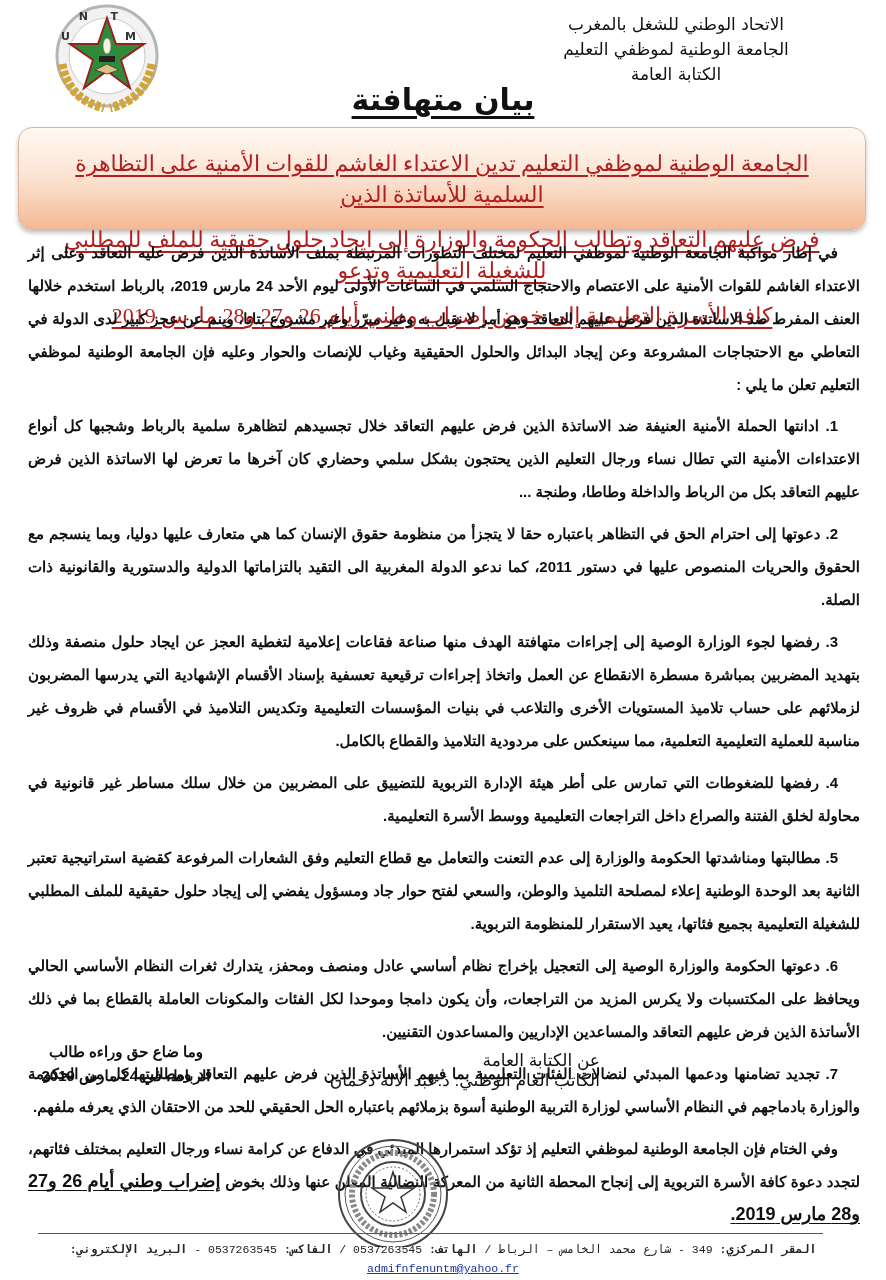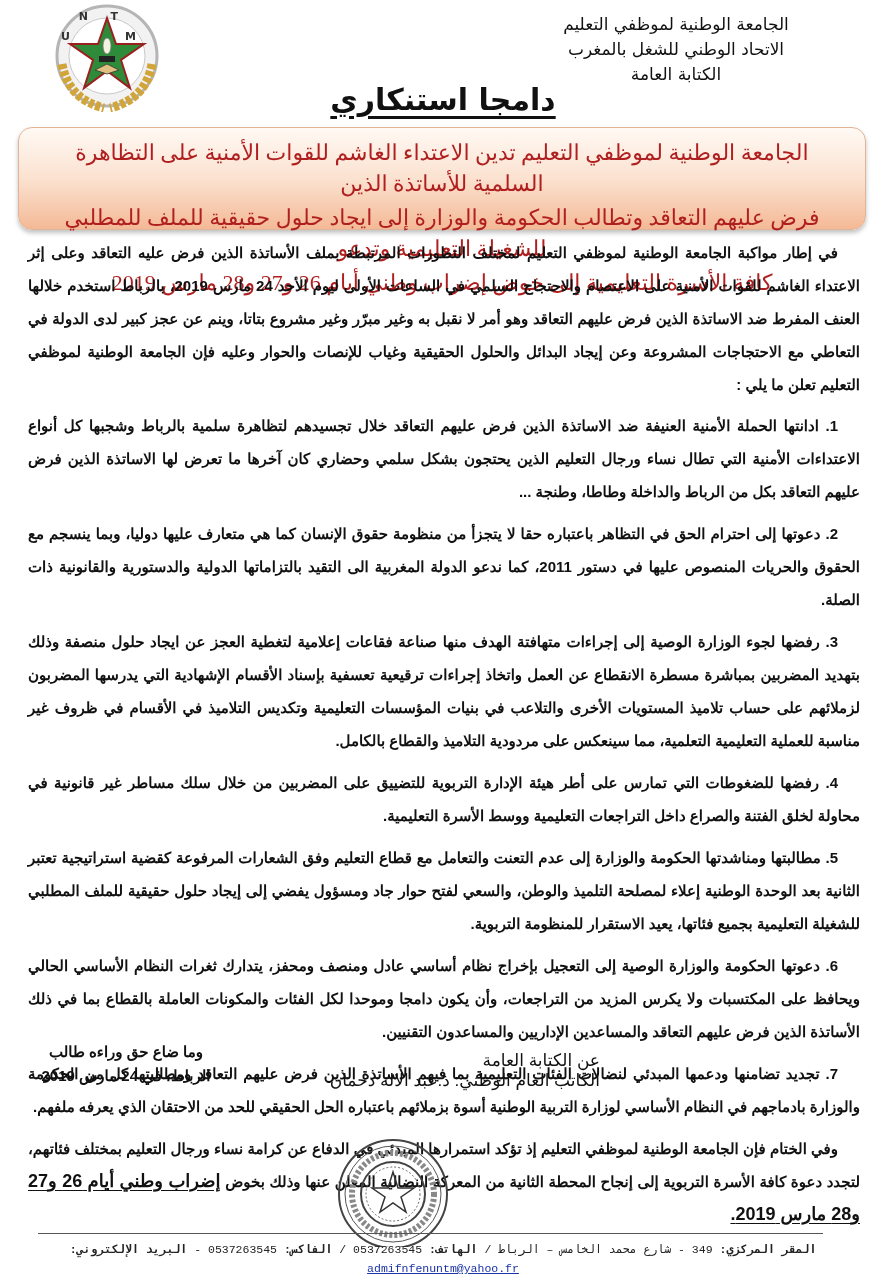--- a/index.html
+++ b/index.html
@@ -21,22 +21,22 @@
       text-underline-offset: 6px; letter-spacing: 1px;
     }
     .headline-box {
       position: absolute; top: 127px; left: 18px; width: 848px; height: 103px;
       border: 1.5px solid #e0b497; border-radius: 14px;
       background: linear-gradient(to bottom, #fff9f4 0%, #fbe2d0 50%, #f4b996 100%);
       box-shadow: 0 3px 4px rgba(120,120,120,0.45);
       text-align: center; box-sizing: border-box; padding: 6px 24px 0 24px;
     }
     .headline-box p {
-      margin: 3px; font-family: "Liberation Serif", serif; font-size: 22px;
-      line-height: 31px; color: #b01f1f; 
+      margin: 14px; font-family: "Liberation Serif", serif; font-size: 22px;
+      line-height: 31px; color: #b01f1f; text-decoration: underline;
       text-underline-offset: 4px;
     }
     .body-text {
       position: absolute; top: 236px; left: 28px; width: 832px;
       font-family: "Liberation Sans", sans-serif; font-weight: bold;
       font-size: 15px; line-height: 33px; text-align: justify;
       text-align-last: right;
     }
     .body-text p { margin: 0 0 9px 0; text-indent: 22px; }
     .body-text p.intro { margin-bottom: 8px; }
@@ -62,22 +62,22 @@
       font-family: Liberation Mono, monospace; font-size: 11.5px; line-height: 19px;
       color: #222;
     }
     .footer b { font-weight: bold; }
     .footer a { color: #1a33a8; text-decoration: underline; }
   </style>
 </head>
 <body>
 
 <div class="header-org">
+  <div>الاتحاد الوطني للشغل بالمغرب</div>
   <div>الجامعة الوطنية لموظفي التعليم</div>
-  <div>الاتحاد الوطني للشغل بالمغرب</div>
   <div>الكتابة العامة</div>
 </div>
 
 <div class="logo">
   <svg width="118" height="108" viewBox="0 0 118 108">
     <circle cx="59" cy="52" r="50" fill="#f2f2f2" stroke="#b5b5b5" stroke-width="3"></circle>
     <circle cx="59" cy="52" r="38" fill="#fff" stroke="#c9c9c9" stroke-width="1"></circle>
 
     <path d="M14 60 Q20 95 56 104" stroke="#d2a53a" stroke-width="9" fill="none" stroke-dasharray="5 2"></path>
     <path d="M104 60 Q98 95 62 104" stroke="#d2a53a" stroke-width="9" fill="none" stroke-dasharray="5 2"></path>
@@ -88,21 +88,21 @@
     <rect x="51" y="52" width="16" height="6" fill="#222"></rect>
     <path d="M47 66 L59 60 L71 66 L59 70 Z" fill="#e0c080" stroke="#333" stroke-width="0.8"></path>
 
     <text x="22" y="36" font-size="11" font-weight="bold" fill="#333" font-family="DejaVu Sans, sans-serif">U</text>
     <text x="40" y="16" font-size="11" font-weight="bold" fill="#333" font-family="DejaVu Sans, sans-serif">N</text>
     <text x="70" y="16" font-size="11" font-weight="bold" fill="#333" font-family="DejaVu Sans, sans-serif">T</text>
     <text x="88" y="36" font-size="11" font-weight="bold" fill="#333" font-family="DejaVu Sans, sans-serif">M</text>
   </svg>
 </div>
 
-<div class="doc-title">دامجا استنكاري</div>
+<div class="doc-title">بيان متهافتة</div>
 
 <div class="headline-box">
   <p>الجامعة الوطنية لموظفي التعليم تدين الاعتداء الغاشم للقوات الأمنية على التظاهرة السلمية للأساتذة الذين</p>
   <p>فرض عليهم التعاقد وتطالب الحكومة والوزارة إلى ايجاد حلول حقيقية للملف للمطلبي للشغيلة التعليمية وتدعو</p>
   <p>كافة الأسرة التعليمية إلى خوض إضراب وطني أيام 26 و27 و28 مارس 2019</p>
 </div>
 
 <div class="body-text">
   <p class="intro">في إطار مواكبة الجامعة الوطنية لموظفي التعليم لمختلف التطورات المرتبطة بملف الأساتذة الذين فرض عليه التعاقد وعلى إثر الاعتداء الغاشم للقوات الأمنية على الاعتصام والاحتجاج السلمي في الساعات الأولى ليوم الأحد 24 مارس 2019، بالرباط استخدم خلالها العنف المفرط ضد الاساتذة الذين فرض عليهم التعاقد وهو أمر لا نقبل به وغير مبرّر وغير مشروع بتاتا، وينم عن عجز كبير لدى الدولة في التعاطي مع الاحتجاجات المشروعة وعن إيجاد البدائل والحلول الحقيقية وغياب للإنصات والحوار وعليه فإن الجامعة الوطنية لموظفي التعليم تعلن ما يلي :</p>
 

